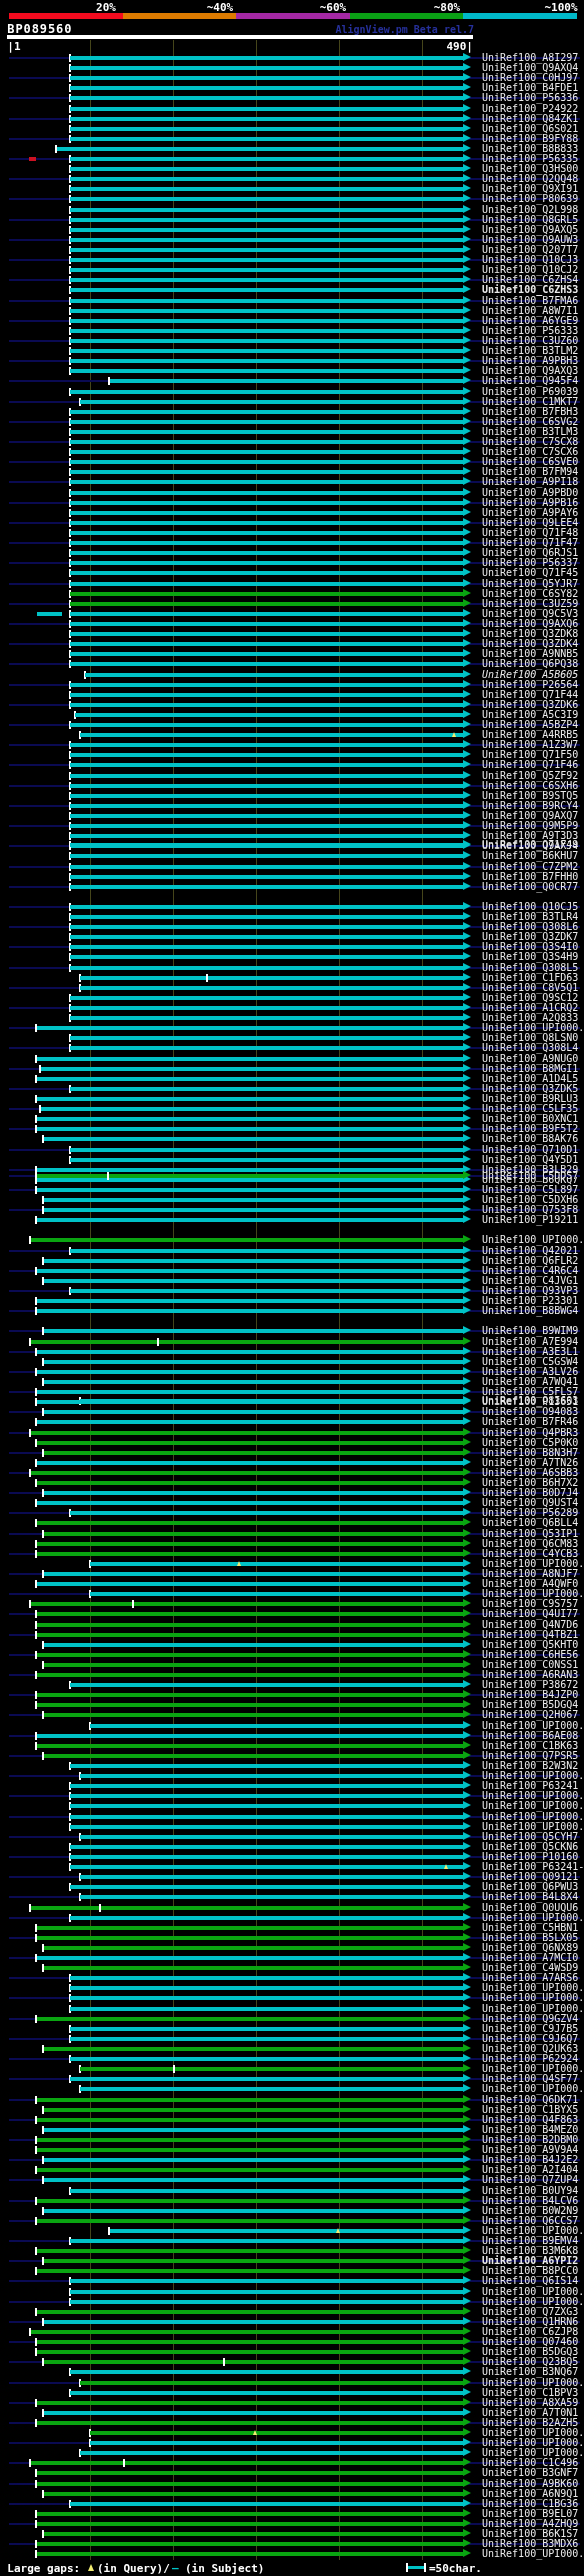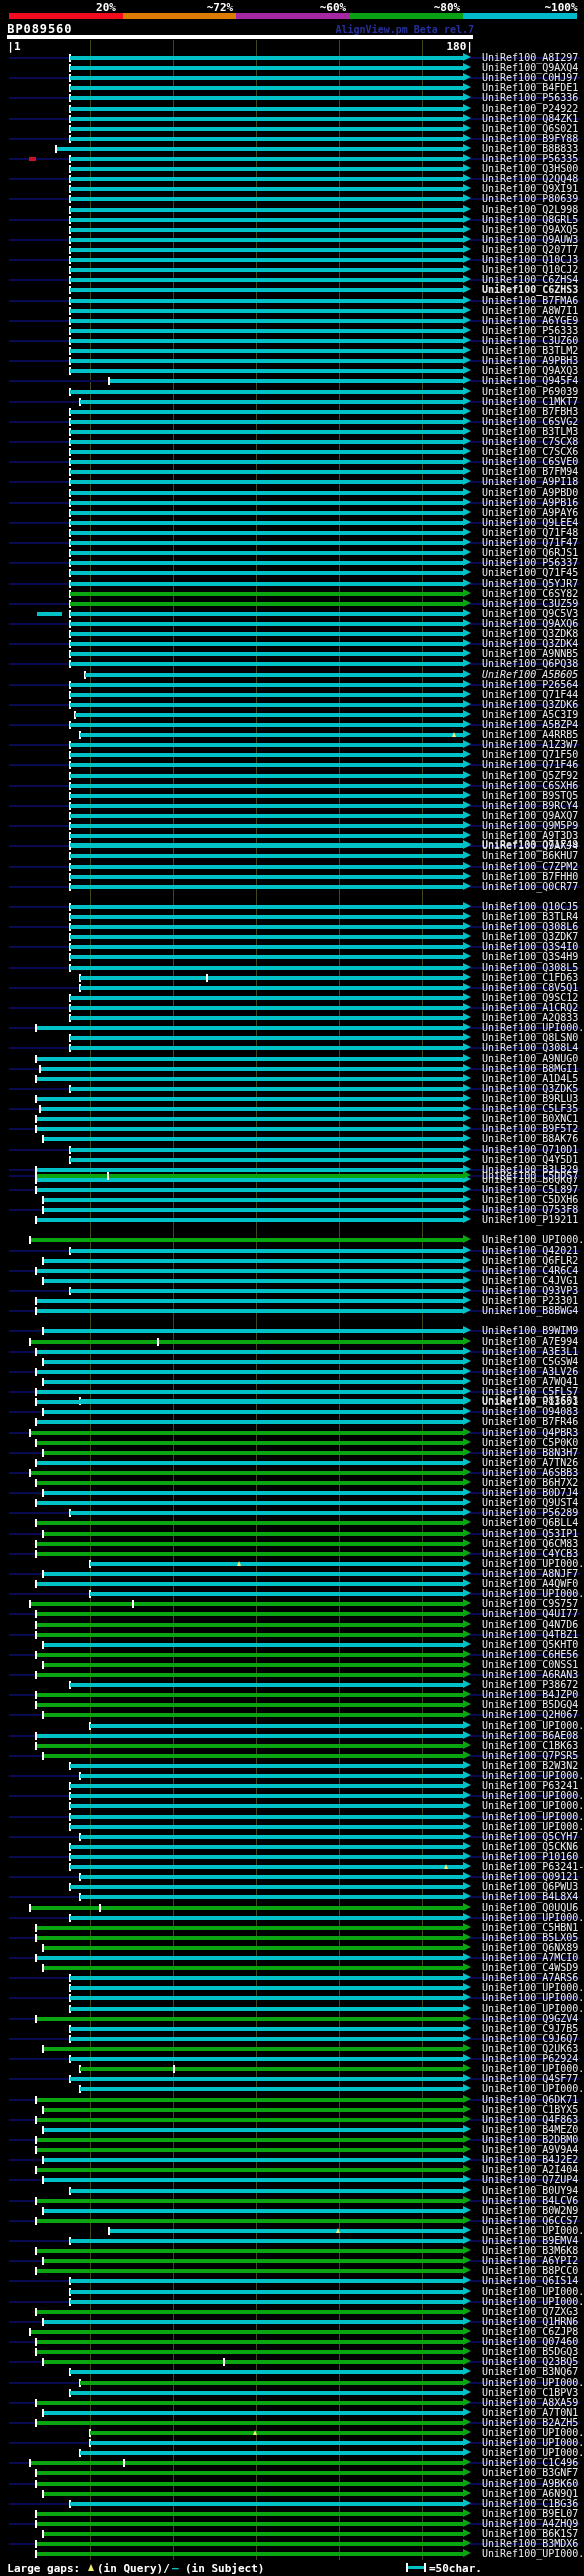--- a/index.html
+++ b/index.html
@@ -35,39 +35,39 @@
   #subj-dash{color:#00c2c6;}
   #legend-seg{position:absolute;left:408px;top:3.7px;width:16.4px;height:3.7px;background:#00c2c6;}
   #legend-seg:before,#legend-seg:after{content:"";position:absolute;top:-2.7px;width:1.8px;height:9.1px;background:#fff;}
   #legend-seg:before{left:-1.8px;} #legend-seg:after{right:-1.8px;}
 </style>
 </head>
 <body>
 
 <div id="key-labels">
     <span style="left: 77px; width: 58px; text-align: center;">20%</span>
-    <span style="left: 191px; width: 58px; text-align: center;">~72%</span>
+    <span style="left: 191px; width: 58px; text-align: center;">~40%</span>
     <span style="left: 304px; width: 58px; text-align: center;">~60%</span>
     <span style="left: 418px; width: 58px; text-align: center;">~80%</span>
     <span style="left: 532px; width: 58px; text-align: center;">~100%</span>
   </div>
 <div id="key-bar">
     <div style="width: 114px; background: rgb(243, 11, 30);"></div>
     <div style="width: 114px; background: rgb(221, 123, 0);"></div>
     <div style="width: 114px; background: rgb(164, 40, 164);"></div>
     <div style="width: 114px; background: rgb(10, 160, 21);"></div>
     <div style="width: 114px; background: rgb(0, 185, 201);"></div>
   </div>
 
 <div id="query-name">BP089560</div>
 <div id="app-title">AlignView.pm Beta rel.7</div>
 <div id="query-bar"></div>
 
 <div id="ruler-start">|1</div>
-<div id="ruler-end">180|</div>
+<div id="ruler-end">490|</div>
 <div id="gridlines">
     <div class="gridline" style="left: 90px;"></div>
     <div class="gridline" style="left: 173px;"></div>
     <div class="gridline" style="left: 256px;"></div>
     <div class="gridline" style="left: 339px;"></div>
     <div class="gridline" style="left: 422px;"></div>
   </div>
 
 <div id="rows">
     <div class="row" style="top: 53px;">
@@ -1492,21 +1492,21 @@
       <div class="bar" style="left: 70px; width: 393px; background: rgb(0, 194, 198);"></div>
       <div class="arrow" style="left: 463px; border-left-color: rgb(0, 194, 198);"></div>
       <div class="hitlabel">UniRef100_B9EMV4</div>
     </div>
     <div class="row" style="top: 2246px;">
       <div class="stick" style="left: 35px;"></div>
       <div class="bar" style="left: 37px; width: 426px; background: rgb(10, 165, 17);"></div>
       <div class="arrow" style="left: 463px; border-left-color: rgb(10, 165, 17);"></div>
       <div class="hitlabel">UniRef100_B3M6K8</div>
     </div>
-    <div class="row" style="top: 2256px;">
+    <div class="row" style="top: 2256px; font-weight: bold;">
       <div class="navyline"></div>
       <div class="stick" style="left: 42px;"></div>
       <div class="bar" style="left: 44px; width: 419px; background: rgb(10, 165, 17);"></div>
       <div class="arrow" style="left: 463px; border-left-color: rgb(10, 165, 17);"></div>
       <div class="hitlabel">UniRef100_A6YPI2</div>
     </div>
     <div class="row" style="top: 2266px;">
       <div class="stick" style="left: 35px;"></div>
       <div class="bar" style="left: 37px; width: 426px; background: rgb(10, 165, 17);"></div>
       <div class="arrow" style="left: 463px; border-left-color: rgb(10, 165, 17);"></div>

